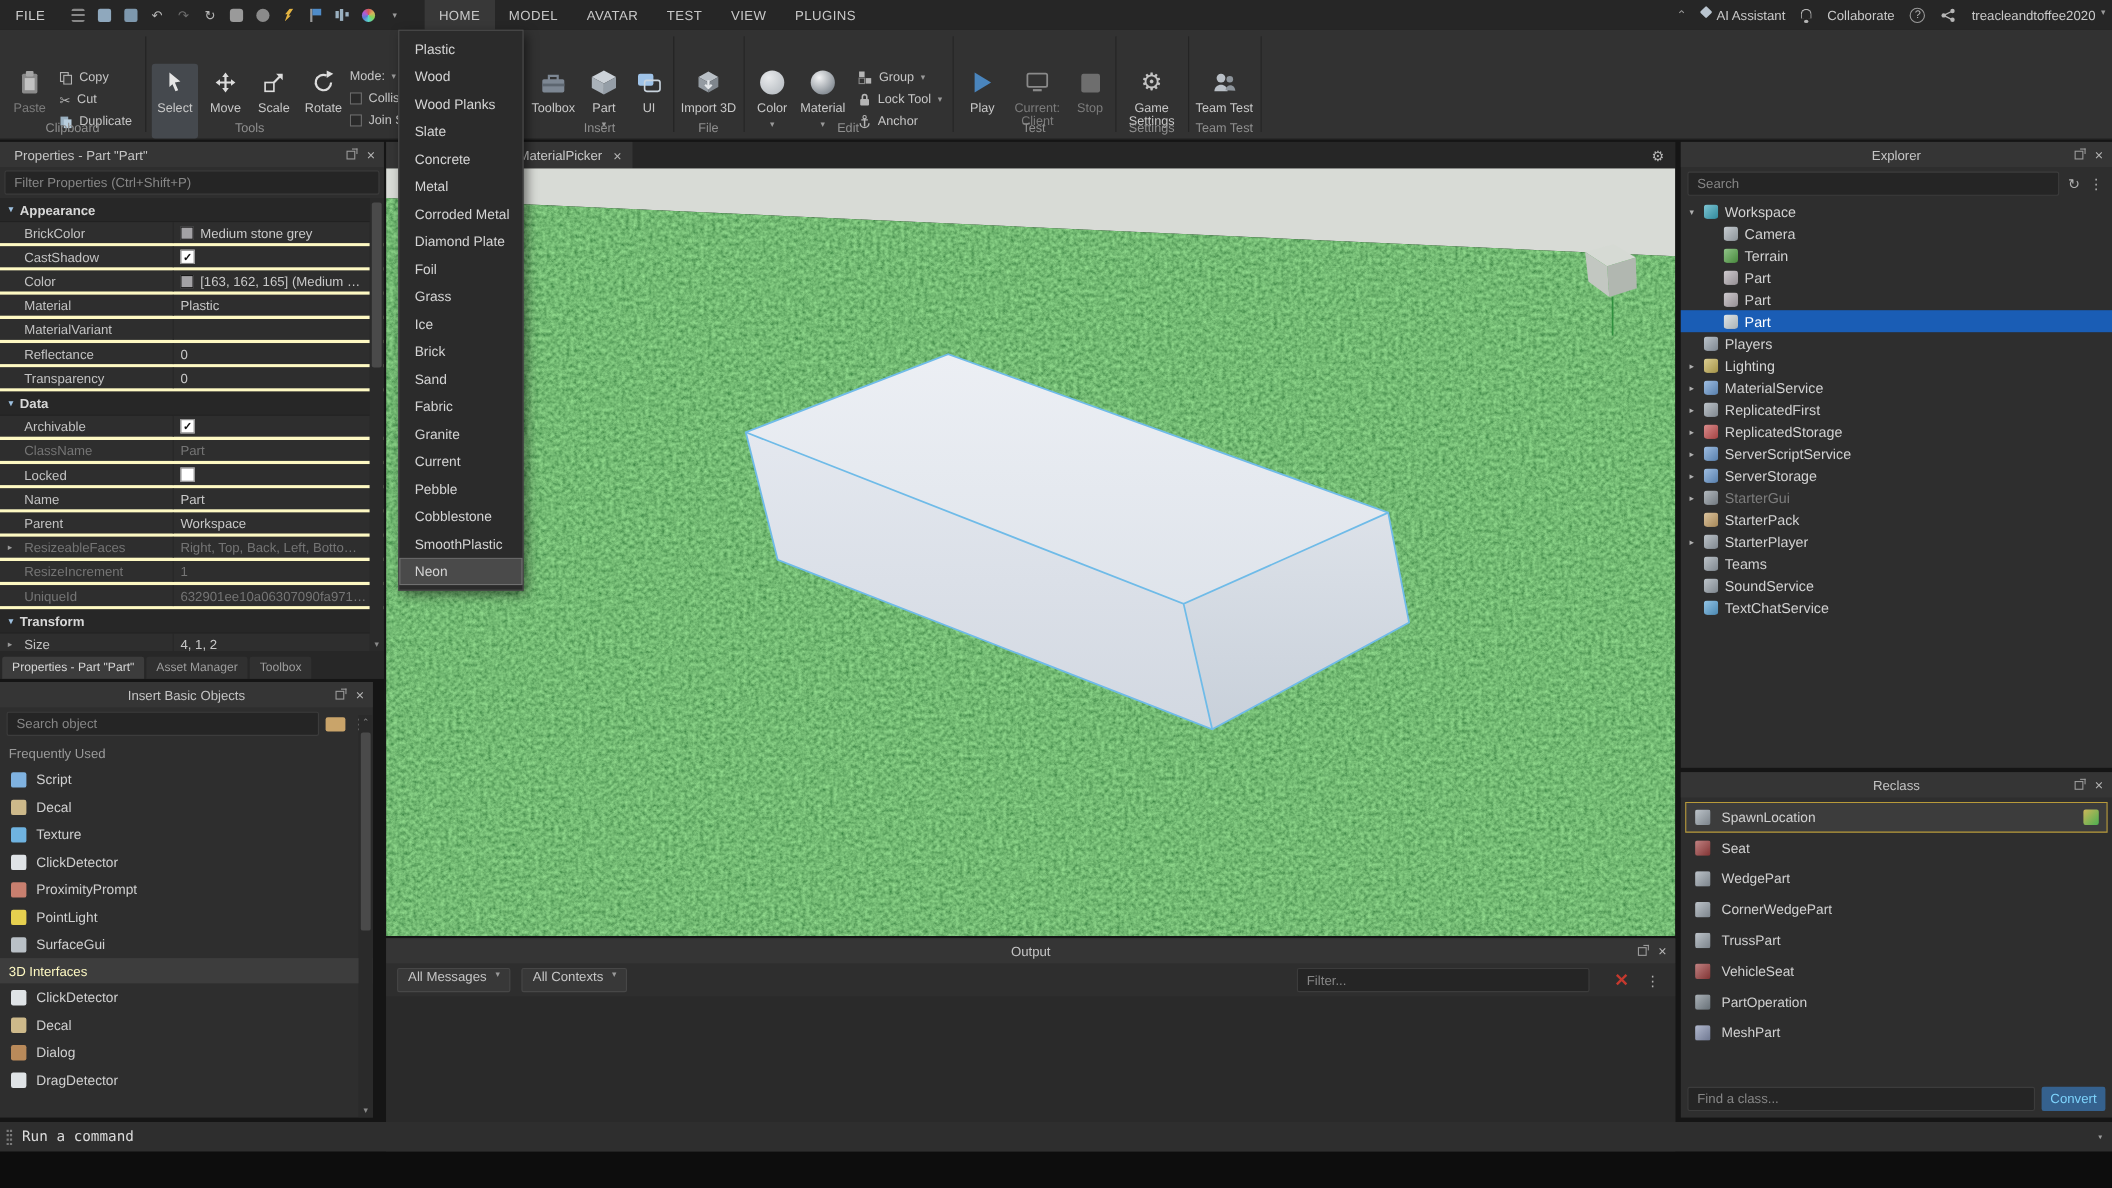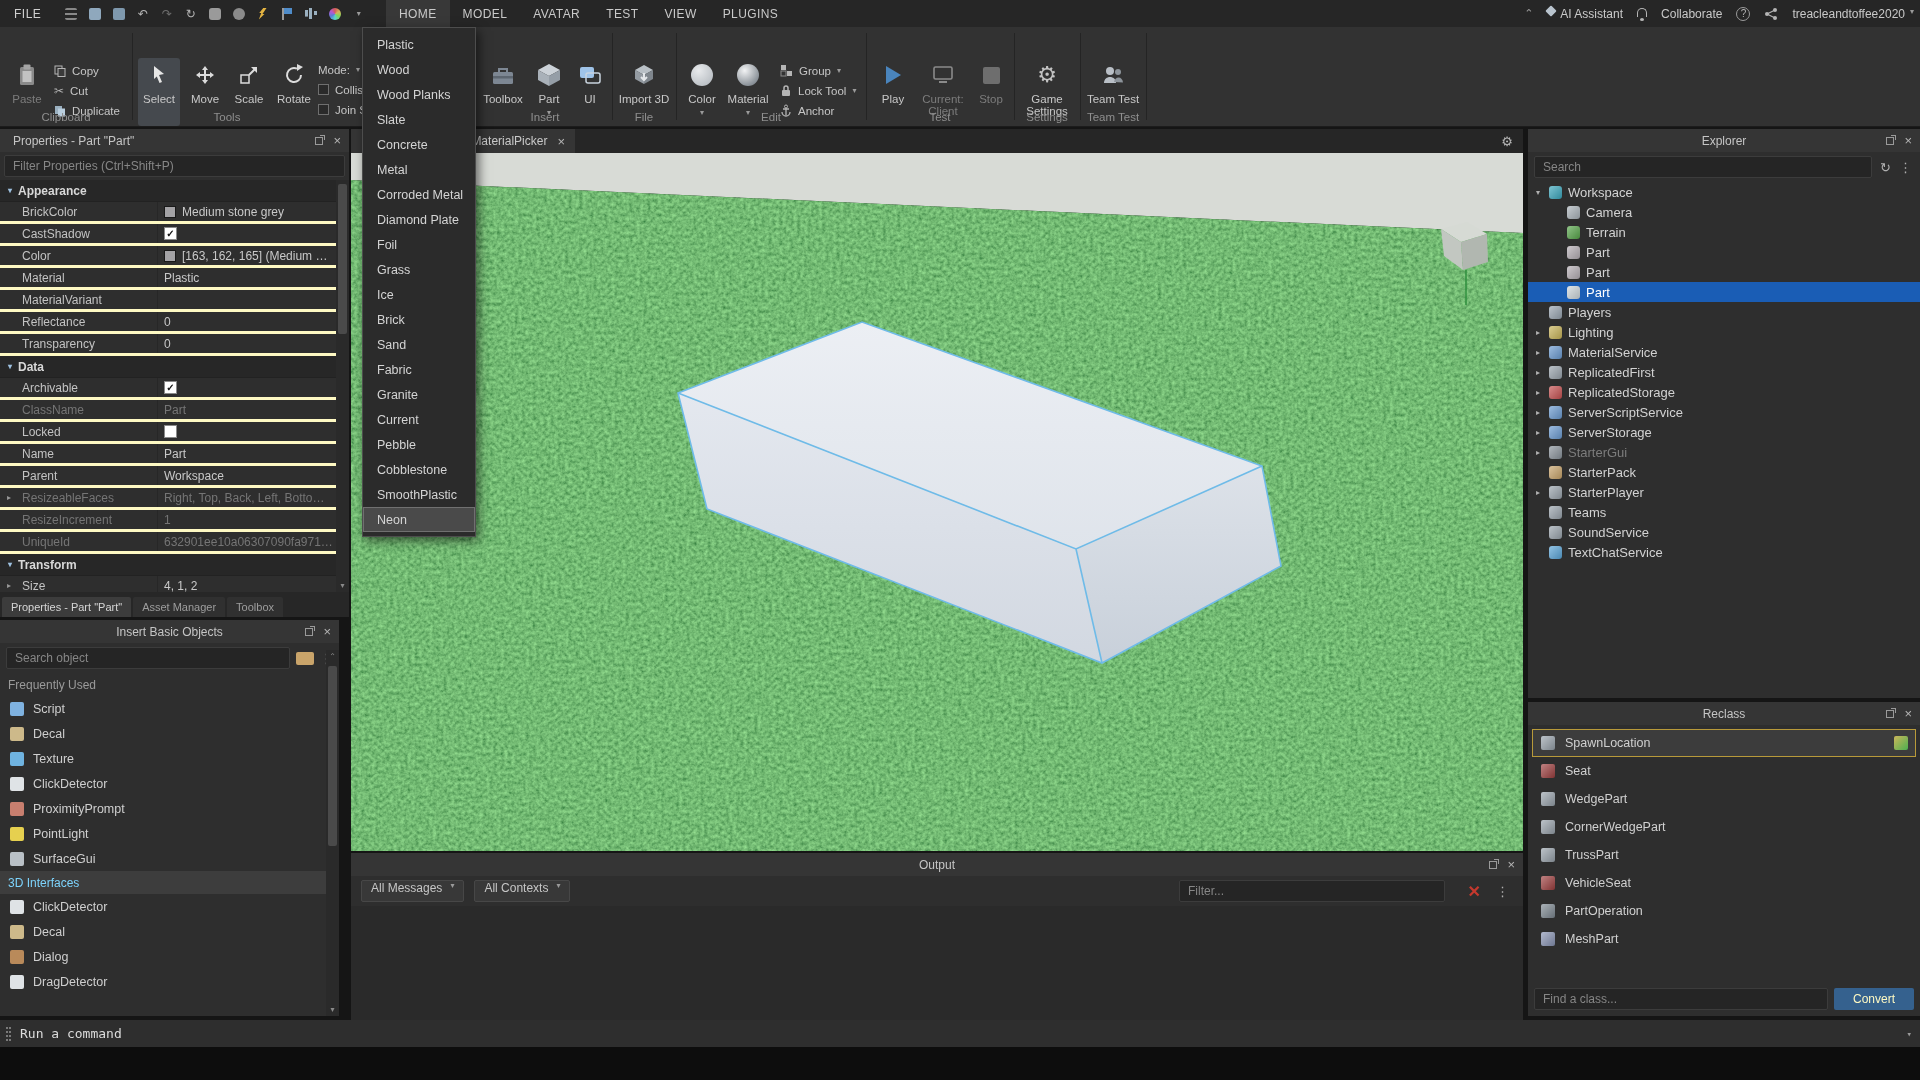--- a/index.html
+++ b/index.html
@@ -68,41 +68,41 @@
   .ptabs{position:absolute;left:0;top:592px;width:349px;height:25px;background:#272727;display:flex;align-items:flex-end;gap:2px;padding:2px 2px 0 2px}
   .ptab{background:#303030;color:#9d9d9d;font-size:11px;padding:4px 9px;border-radius:2px 2px 0 0;white-space:nowrap}
   .ptab.active{background:#3c3c3c;color:#d6d6d6}
   .vscroll{position:absolute;right:0;top:0;bottom:0;width:13px;background:#2a2a2a}
   .vthumb{position:absolute;left:2px;right:2px;background:#4a4a4a;border-radius:2px}
   .sbarrow{position:absolute;left:0;right:0;text-align:center;font-size:8px;color:#8a8a8a}
 
   
   .iSearchRow{display:flex;align-items:center;gap:6px;padding:4px 6px}
   .ighdr{height:23px;display:flex;align-items:center;padding-left:8px;font-size:12px;color:#9a9a9a}
-  .ighdr.band{background:#3d3d3d;color:#7dd3fc}
+  .ighdr.band{background:#3d3d3d;color:#fef9c3}
   .irow{height:25px;display:flex;align-items:center;padding-left:10px;font-size:12.5px;color:#cfcfcf}
   .iicon{width:14px;height:14px;border-radius:2px;background:var(--c,#999);margin-right:9px;flex:0 0 auto}
   .irow.disabled{color:#777}
 
   
   .xsearch{display:flex;align-items:center;gap:8px;padding:4px 8px 4px 6px}
   .trow{height:20px;display:flex;align-items:center;padding-left:calc(8px + (var(--depth,0))*18px);font-size:13px;color:#d2d2d2;white-space:nowrap}
   .tarrow{width:13px;font-size:8px;color:#b0b0b0;flex:0 0 auto}
   .ticon{width:13px;height:13px;border-radius:3px;background:var(--c,#999);margin-right:6px;flex:0 0 auto;background-image:linear-gradient(135deg,rgba(255,255,255,.35),rgba(0,0,0,.18))}
   .trow.selected{background:#1a5db5;color:#fff}
   .trow.disabled{color:#7d7d7d}
 
   
   .rrow{height:28px;display:flex;align-items:center;padding:0 9px;margin:0 4px;font-size:12.5px;color:#d0d0d0;position:relative}
   .rrow .ricn{width:14px;height:14px;border-radius:2px;background:var(--c,#9aa4ad);margin-right:10px;background-image:linear-gradient(135deg,rgba(255,255,255,.35),rgba(0,0,0,.2));flex:0 0 auto}
   .rrow.selected{background:#3c3c3c;box-shadow:inset 0 0 0 1px #b89a3a}
   .rright{display:none;position:absolute;right:8px;width:14px;height:14px;border-radius:2px;background:linear-gradient(135deg,#cdb75a,#4caf50)}
   .has-right-icon .rright{display:block}
   .reclass-foot{position:absolute;left:6px;right:6px;bottom:6px;display:flex;gap:6px}
-  .convert-btn{height:22px;padding:0 19px;background:#35618e;color:#fef9c3;font-size:12px;border-radius:2px;display:flex;align-items:center}
+  .convert-btn{height:22px;padding:0 8px;background:#35618e;color:#7dd3fc;font-size:12px;border-radius:2px;display:flex;align-items:center}
 
   
   .tabstrip{position:absolute;left:0;top:0;width:100%;height:24px;background:#262626;display:flex;align-items:center}
   .vtab{width:224px;height:24px;background:#353535;display:flex;align-items:center;justify-content:flex-end;gap:10px;padding-right:10px;font-size:12px;color:#c9c9c9}
   .strip-gear{position:absolute;right:10px;font-size:13px;color:#b5b5b5}
 
   
   .otoolbar{position:absolute;left:0;top:23px;width:100%;height:30px;display:flex;align-items:center;gap:10px;padding:0 10px;background:#2e2e2e}
   .odrop{height:22px;background:#383838;border:1px solid #474747;border-radius:2px;display:flex;gap:8px;padding:0 9px;font-size:12px;color:#c6c6c6}
   .ocontent{position:absolute;left:0;top:53px;right:0;bottom:0;background:#2a2a2a}

